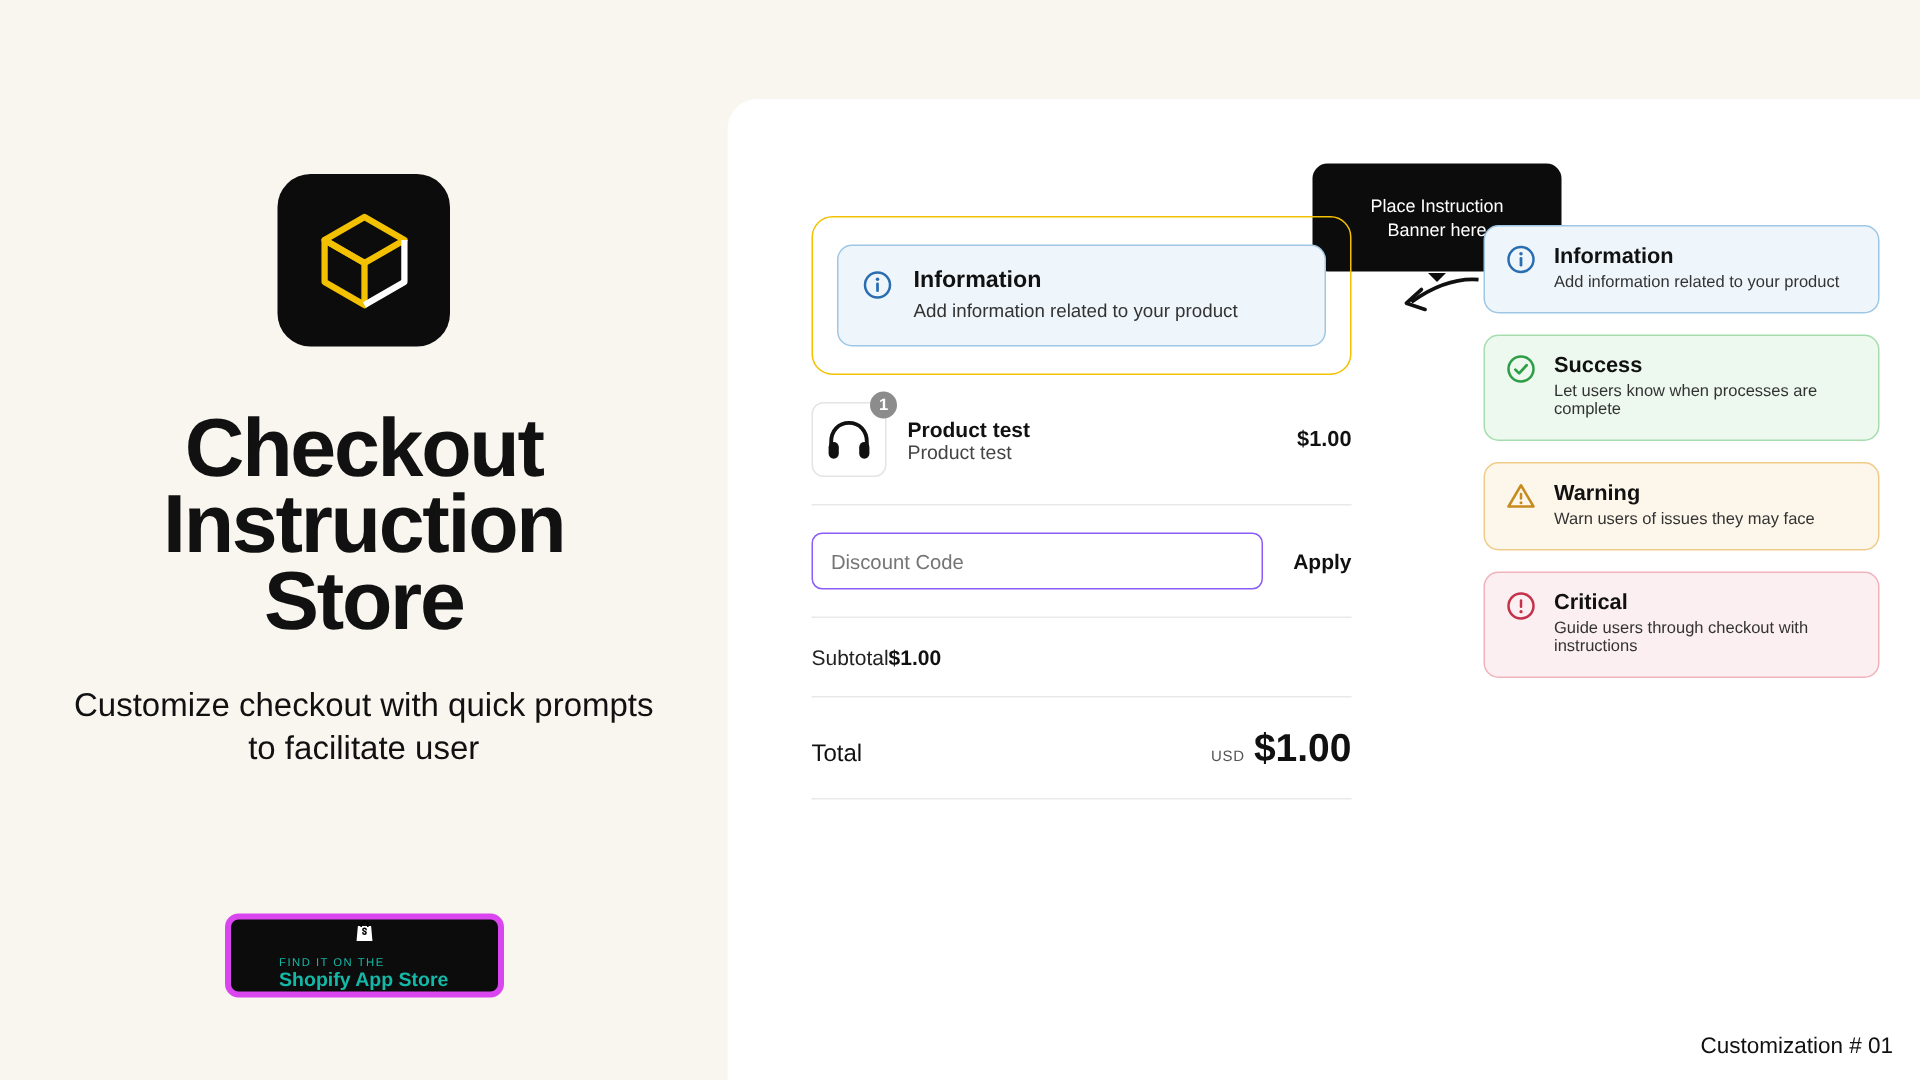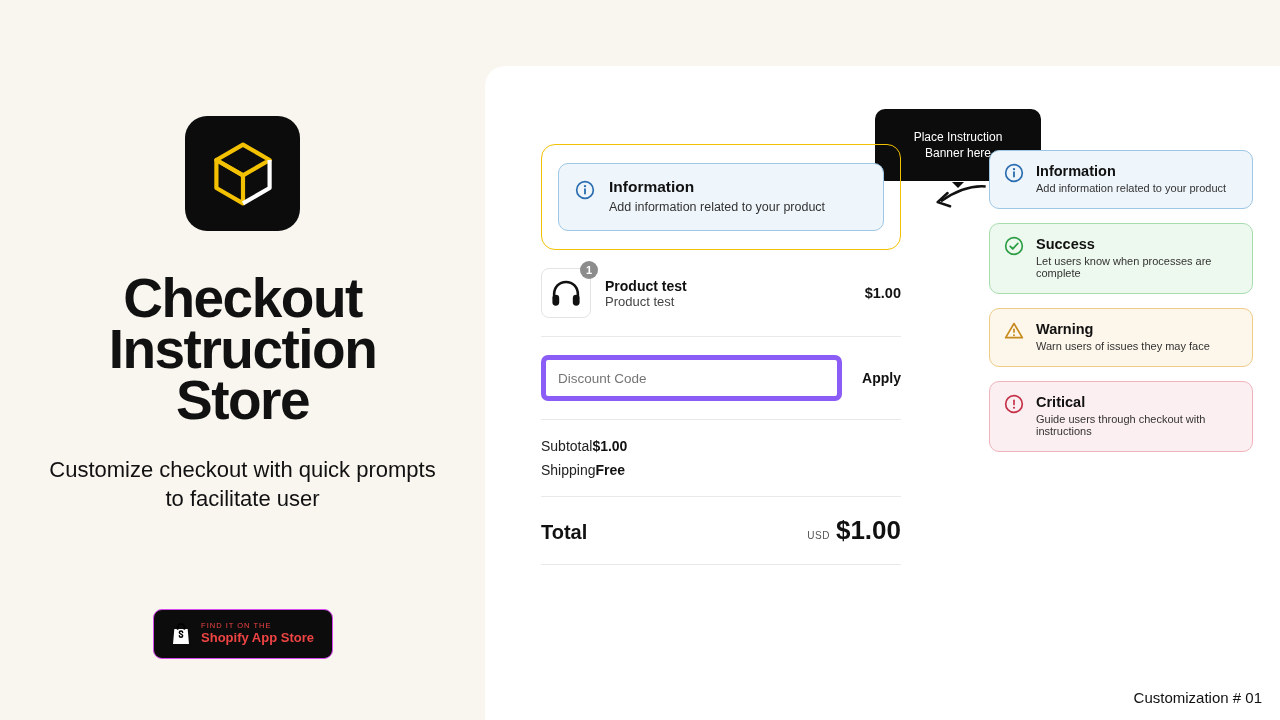--- a/index.html
+++ b/index.html
@@ -56,24 +56,25 @@
     line-height:1.28;
     margin:30px auto 0;
     width:400px;
     font-weight:400;
   }
   .store-badge{
     width:178px;height:48px;
     margin:96px auto 0;
     background:var(--black);
     border-radius:9px;
-    border:1px solid #d946ef;
+    border:4px solid #d946ef;
     display:flex;align-items:center;justify-content:center;
-    color:#ef4444;
+    color:#14b8a6;
     gap:10px;
+    flex-direction:column;
   }
   .store-badge .bag{width:20px;height:24px}
   .store-badge .txt{text-align:left;line-height:1.1}
   .store-badge .l1{font-size:7.5px;letter-spacing:1px}
   .store-badge .l2{font-size:13px;font-weight:600}
 
   
   .panel{
     position:absolute;
     left:485px;top:66px;
@@ -124,32 +125,32 @@
     display:flex;align-items:center;justify-content:center;
   }
   .li-txt .n{font-weight:700;font-size:14px}
   .li-txt .v{font-size:13px;color:#444}
   .li-price{margin-left:auto;font-weight:800;font-size:14.5px}
 
   .hr{height:1px;background:#e9e9e9;margin:18px 0}
 
   .coupon{display:flex;gap:20px;align-items:center}
   .coupon input{
-    flex:1;height:36px;border:5px solid #8b5cf6;border-radius:7px;
+    flex:1;height:36px;border:1px solid #8b5cf6;border-radius:7px;
     padding:0 12px;font-size:13.5px;outline:none;
   }
   .apply{font-weight:800;font-size:14px;cursor:pointer}
 
   .row{display:flex;justify-content:flex-start;font-size:14px;margin-top:8px}
   .row .l{color:#222}
   .row .r{font-weight:700}
   .row.first{margin-top:0}
 
   .total{display:flex;align-items:baseline;justify-content:space-between;margin-top:4px}
-  .total .l{font-weight:700;font-size:20px}
+  .total .l{font-weight:400;font-size:16px}
   .total .cur{font-size:10px;color:#555;margin-right:6px;letter-spacing:0.5px}
   .total .amt{font-weight:900;font-size:26px}
 
   
   .tooltip{
     position:absolute;left:390px;top:43px;
     background:var(--black);color:#fff;
     border-radius:10px;font-size:12px;line-height:1.35;
     padding:20px 18px;text-align:center;
     max-width:130px;
@@ -286,24 +287,20 @@
       <input placeholder="Discount Code" style="">
       <div class="apply">Apply</div>
     </div>
 
     <div class="hr"></div>
 
     <div class="row first">
       <span class="l">Subtotal</span>
       <span class="r">$1.00</span>
     </div>
-    <div class="row">
-      <span class="l">Shipping</span>
-      <span class="r">Free</span>
-    </div>
 
     <div class="hr"></div>
 
     <div class="total">
       <span class="l">Total</span>
       <span>
         <span class="cur">USD</span><span class="amt">$1.00</span>
       </span>
     </div>
 

